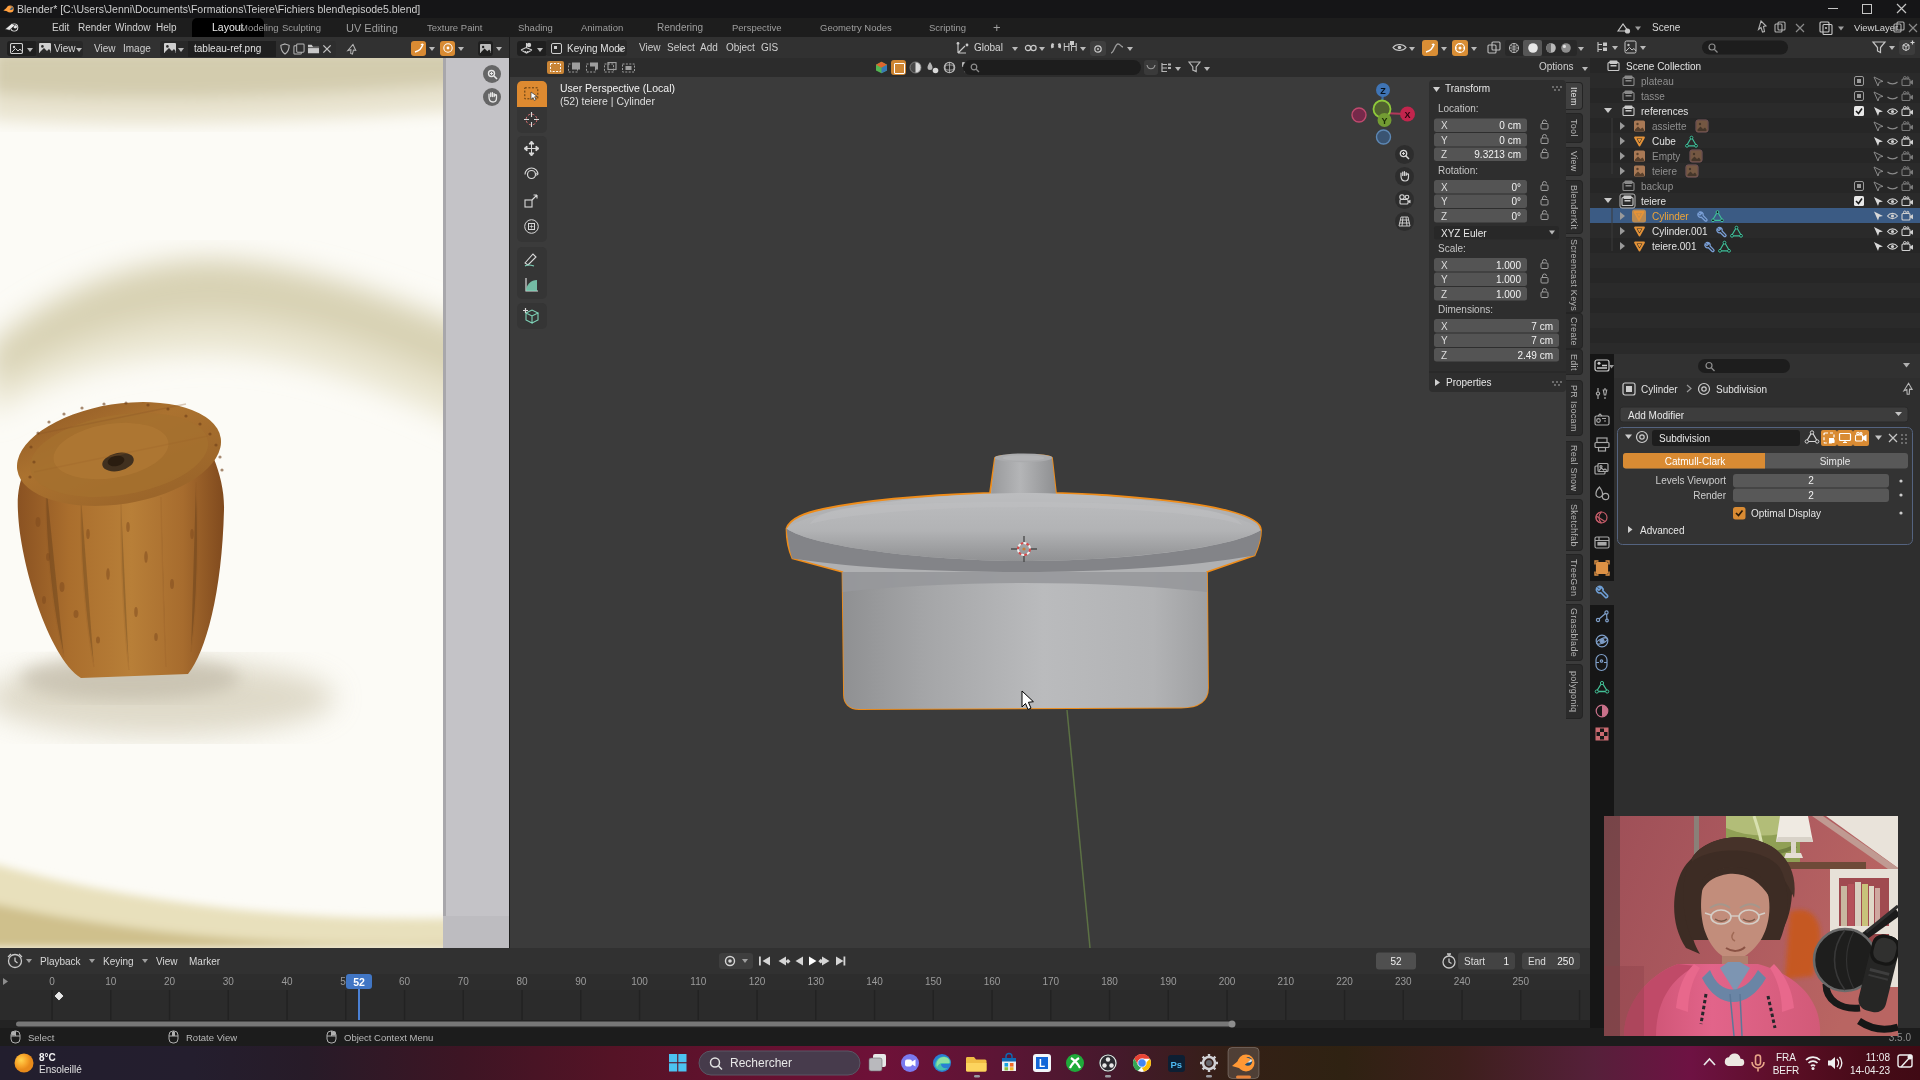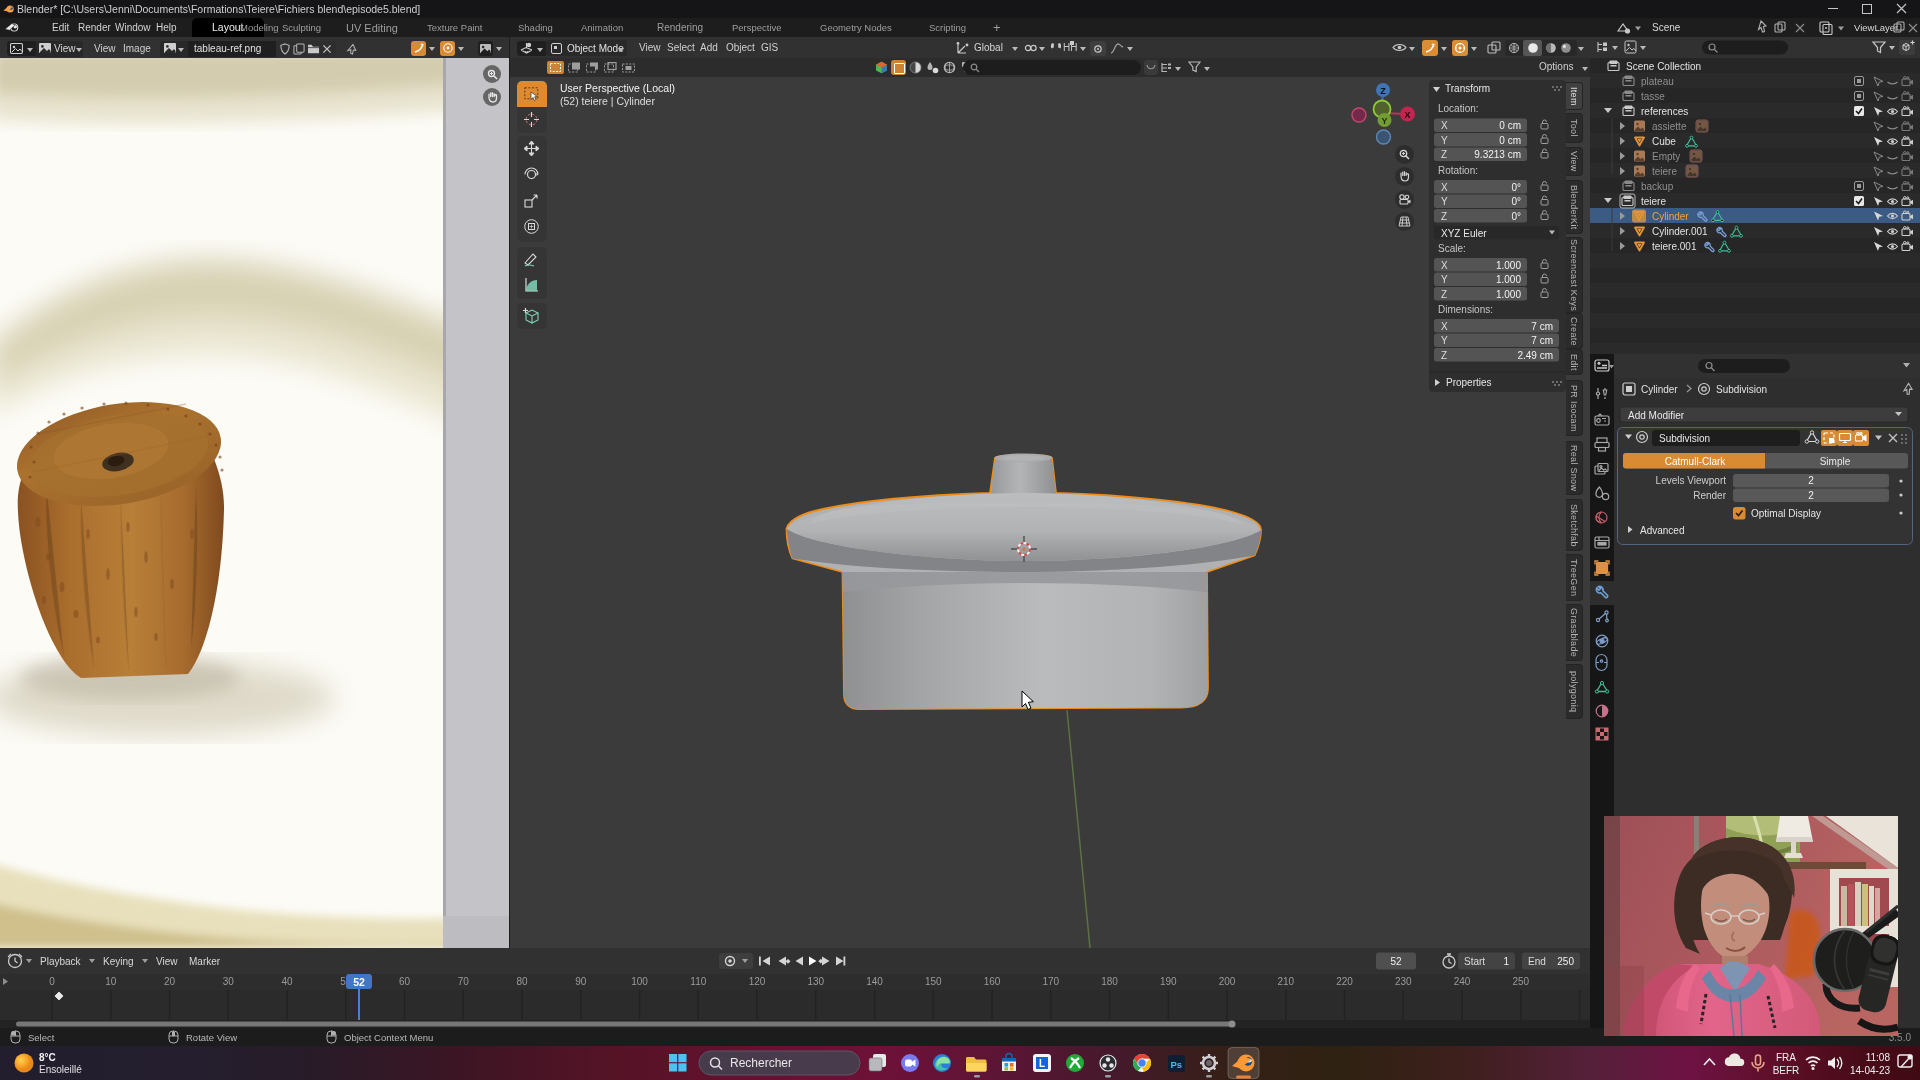--- a/index.html
+++ b/index.html
@@ -328,21 +328,21 @@
 <div class="abs" style="left:517px;top:40.5px;width:30px;height:15px;background:#1f1f1f;border-radius:3px;"></div>
 <svg class="abs" style="left:520px;top:42px" width="13" height="12" viewBox="0 0 13 12">
       <path d="M1 8 L6 5.5 L12 8 M6.5 1 V5.5 M1 8 L6.5 11 L12 8" fill="none" stroke="#cfcfcf" stroke-width="1.1"></path>
       <circle cx="9" cy="3" r="2.2" fill="#cfcfcf"></circle>
       <path d="M5 9.2 l1.5 1 l1.5-1" fill="none" stroke="#cfcfcf" stroke-width="0.9"></path>
     </svg>
 <span class="chev abs" style="left:537px;top:48px;"></span>
 <div class="abs" style="left:546px;top:40px;width:81px;height:16px;background:#292929;border-radius:3px;"></div>
 <div class="abs" style="left:551px;top:43px;width:9px;height:9px;border:1.3px solid #cfcfcf;border-radius:2px;"></div>
 <div class="abs" style="left:554px;top:46px;width:3px;height:3px;background:#cfcfcf;"></div>
-<div class="abs txt" style="left:567px;top:43px;color:#e0e0e0;">Object Mode</div>
+<div class="abs txt" style="left:567px;top:43px;color:#e0e0e0;">Keying Mode</div>
 <span class="chev abs" style="left:618px;top:48px;"></span>
 <div class="abs txt" style="left:639px;top:42px;">View</div>
 <div class="abs txt" style="left:667px;top:42px;">Select</div>
 <div class="abs txt" style="left:700px;top:42px;">Add</div>
 <div class="abs txt" style="left:726px;top:42px;">Object</div>
 <div class="abs txt" style="left:761px;top:42px;">GIS</div>
 
 <svg class="abs" style="left:956px;top:41px" width="14" height="14" viewBox="0 0 14 14">
       <path d="M2 12 L2 4 M2 12 L10 12 M2 12 L9 5" stroke="#c9c9c9" stroke-width="1.2"></path>
       <circle cx="2" cy="2.5" r="1.4" fill="#c9c9c9"></circle>

